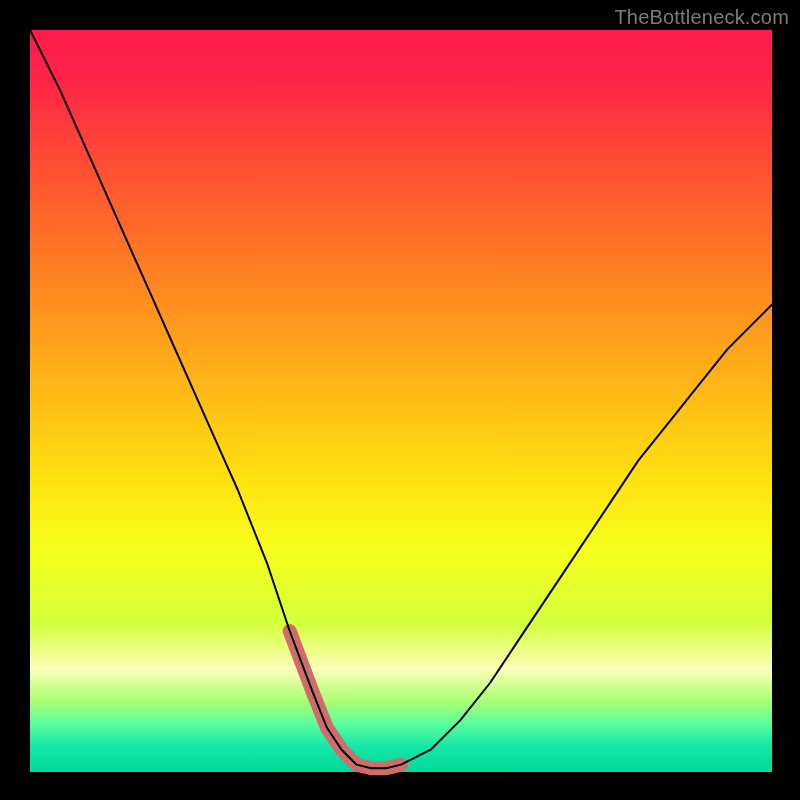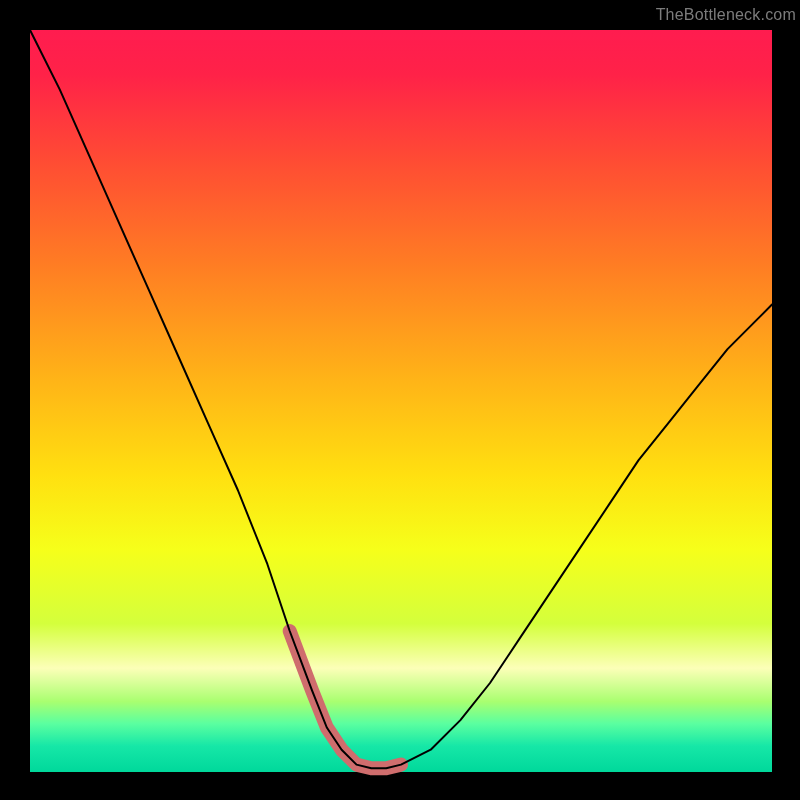--- a/index.html
+++ b/index.html
@@ -13,23 +13,23 @@
   }
   .stage {
     position: relative;
     width: 800px;
     height: 800px;
     background: #000;
   }
   .watermark {
     position: absolute;
     top: 6px;
-    right: 4px;
+    right: 11px;
     color: #7c7c7c;
-    font-size: 16px;
+    font-size: 20px;
     font-weight: 500;
     letter-spacing: 0.2px;
     z-index: 50;
   }
   svg.chart {
     position: absolute;
     left: 0;
     top: 0;
   }
   

